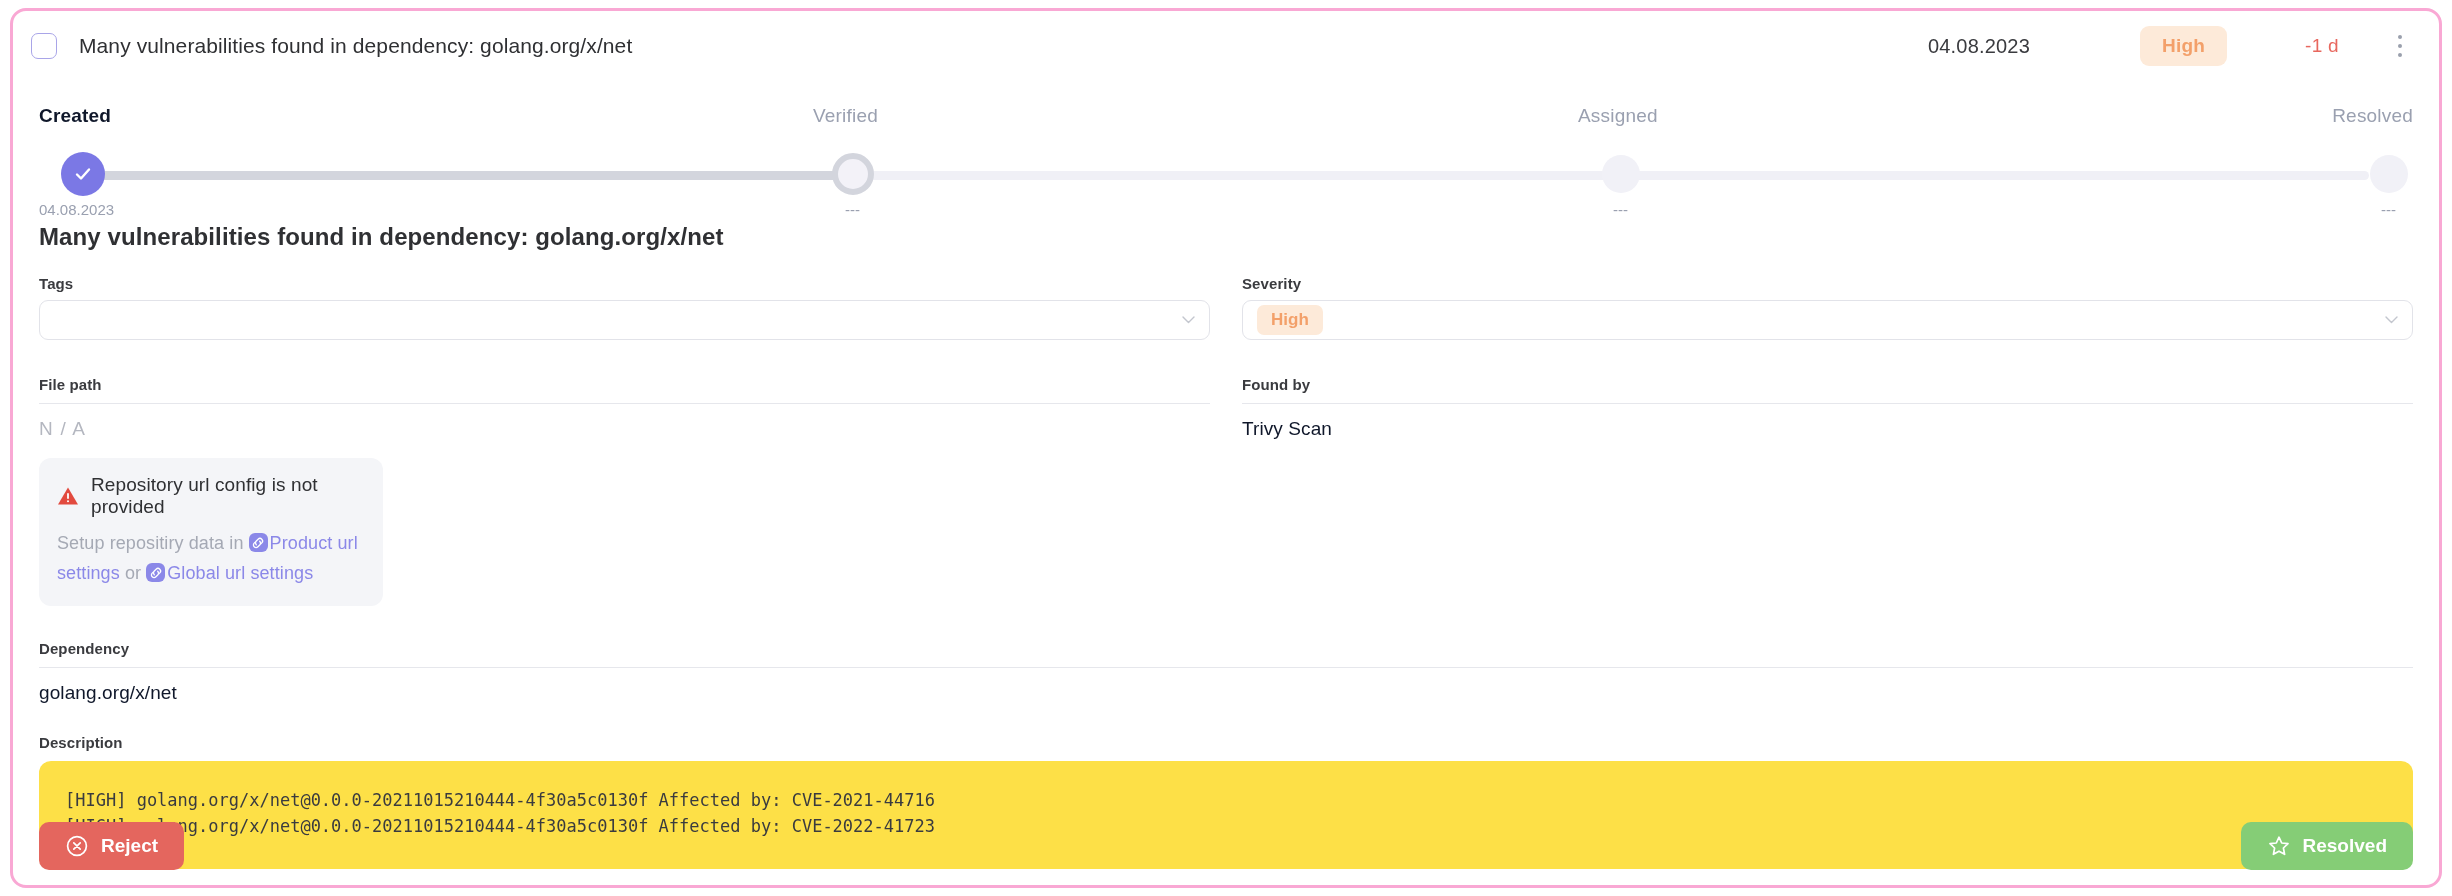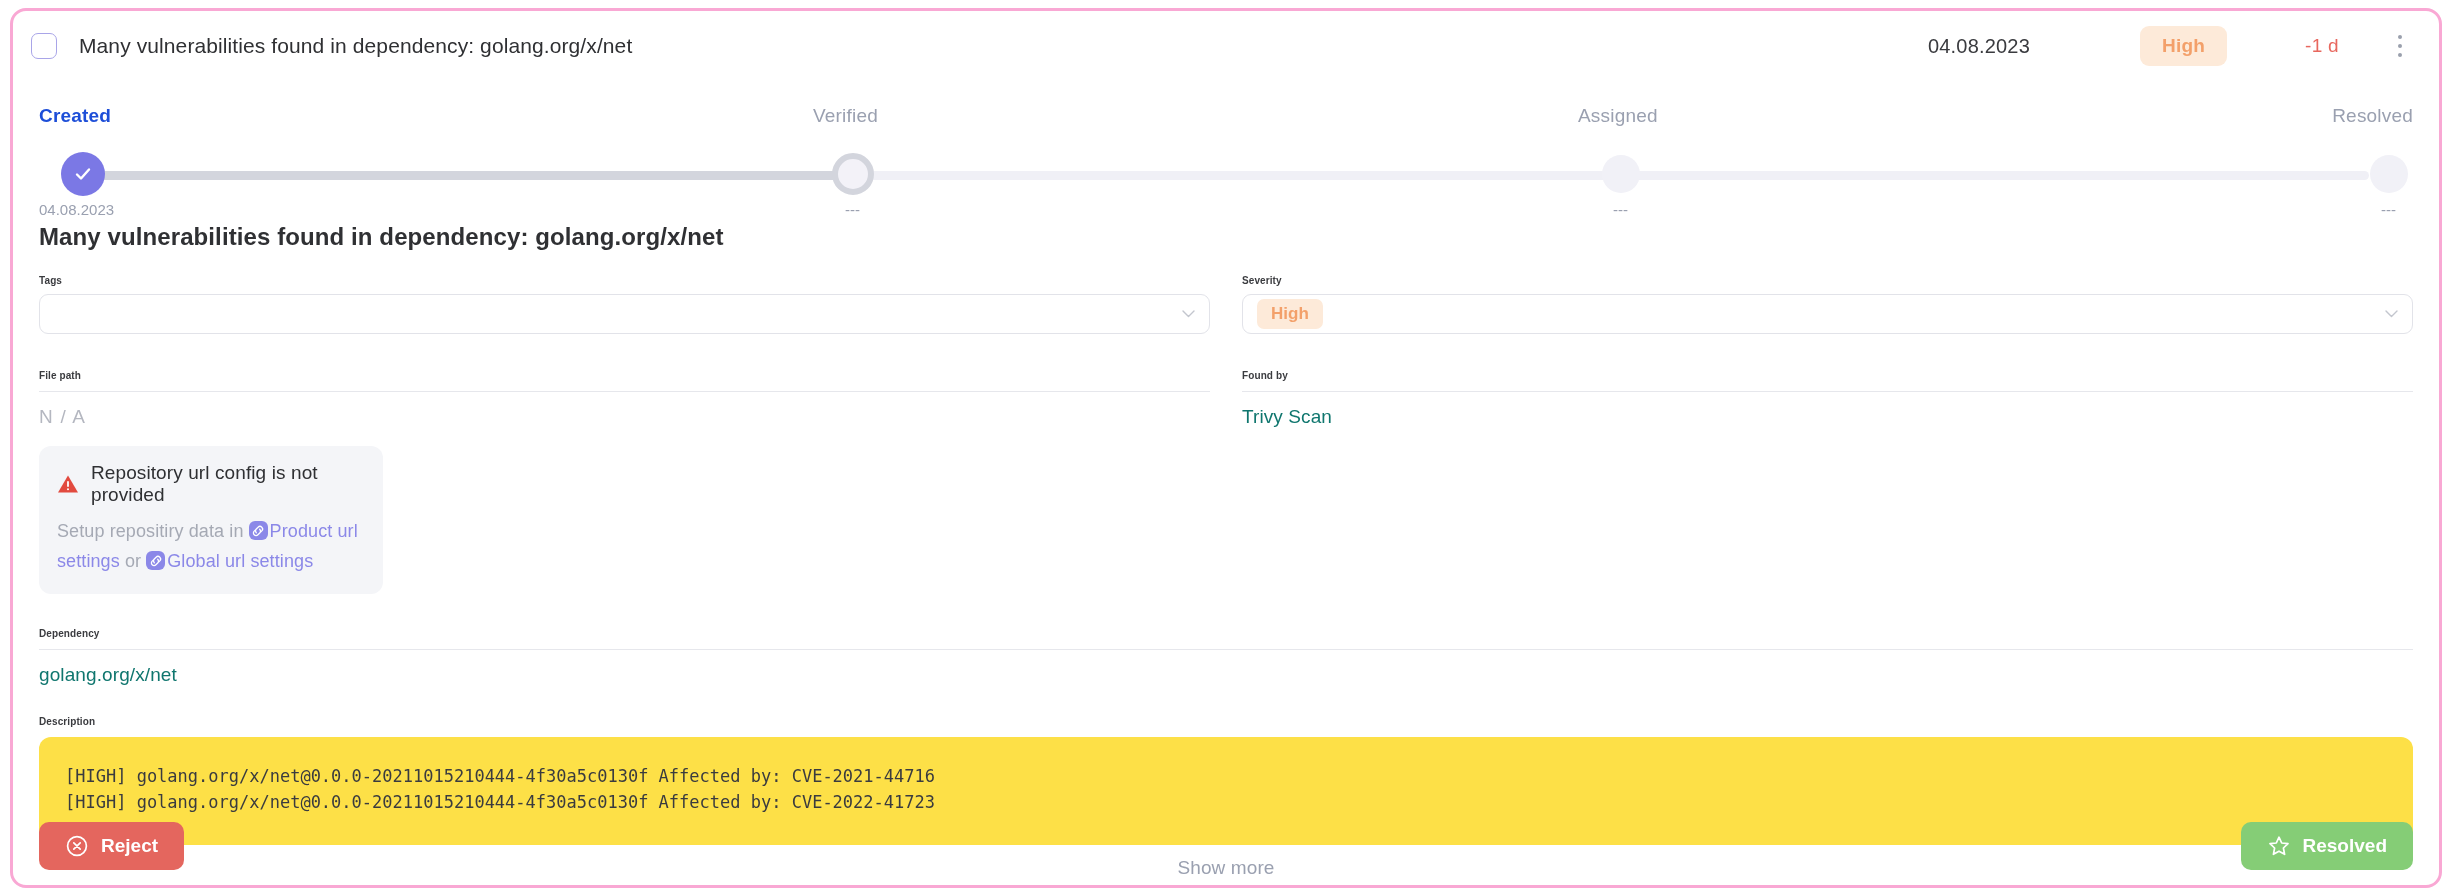--- a/index.html
+++ b/index.html
@@ -49,21 +49,21 @@
   }
   .kebab i { display: block; width: 4px; height: 4px; border-radius: 50%; background: #9aa0ad; }
 
   
   .stepper { position: absolute; left: 0; right: 0; top: 72px; height: 135px; }
   .step-labels { position: relative; height: 24px; }
   .step-label {
     position: absolute; font-size: 19px; color: #9aa0b0;
     letter-spacing: .2px; white-space: nowrap; top: 22px;
   }
-  .step-label.done { color: #1d4ed8; font-weight: bold; }
+  .step-label.done { color: #0f172a; font-weight: bold; }
 
   .track-wrap { position: absolute; left: 0; right: 0; top: 68px; height: 46px; }
   .track-base {
     position: absolute; top: 20px; height: 9px; border-radius: 5px;
     background: #f0f0f6; left: 70px; right: 70px;
   }
   .track-fill {
     position: absolute; top: 20px; height: 9px; border-radius: 5px;
     background: #d3d5dd; left: 70px; width: 770px;
   }
@@ -88,39 +88,39 @@
   .body { position: absolute; left: 0; right: 0; top: 212px; bottom: 0; }
   .h2 {
     font-size: 24px; color: #2f3033; font-weight: bold;
     padding: 0 26px; letter-spacing: .1px;
   }
   .cols { display: flex; padding: 0 26px; margin-top: 24px; }
   .col { width: 1190px; }
   .col.right { margin-left: 32px; }
 
   .flabel {
-    font-size: 10px; font-weight: bold; color: #3a3b3f; letter-spacing: .1px;
+    font-size: 15px; font-weight: bold; color: #3a3b3f; letter-spacing: .1px;
   }
   .field-input {
     margin-top: 8px; height: 40px; border: 1px solid #e2e3e9; border-radius: 9px;
     background: #fff; display: flex; align-items: center; padding: 0 14px;
     cursor: pointer;
   }
   .chev {
     margin-left: auto; width: 13px; height: 8px; flex: 0 0 auto;
   }
   .chev svg { display: block; }
   .sev-inner {
     background: #fdead9; color: #f3a06a; font-size: 17px; font-weight: bold;
     padding: 5px 14px; border-radius: 7px;
   }
 
   .ruled { margin-top: 10px; border-bottom: 1px solid #e6e7ec; }
   .ruled-val {
-    margin-top: 14px; font-size: 19px; color: #0f766e; letter-spacing: .1px;
+    margin-top: 14px; font-size: 19px; color: #0f172a; letter-spacing: .1px;
   }
   .ruled-val.muted { color: #b4b7c0; letter-spacing: 1.2px; }
 
   
   .alert {
     margin-top: 18px; width: 344px; background: #f4f5f8; border-radius: 12px;
     padding: 16px 18px 18px 18px;
   }
   .alert-row { display: flex; align-items: center; }
   .warn-ico { width: 22px; height: 20px; flex: 0 0 auto; }

